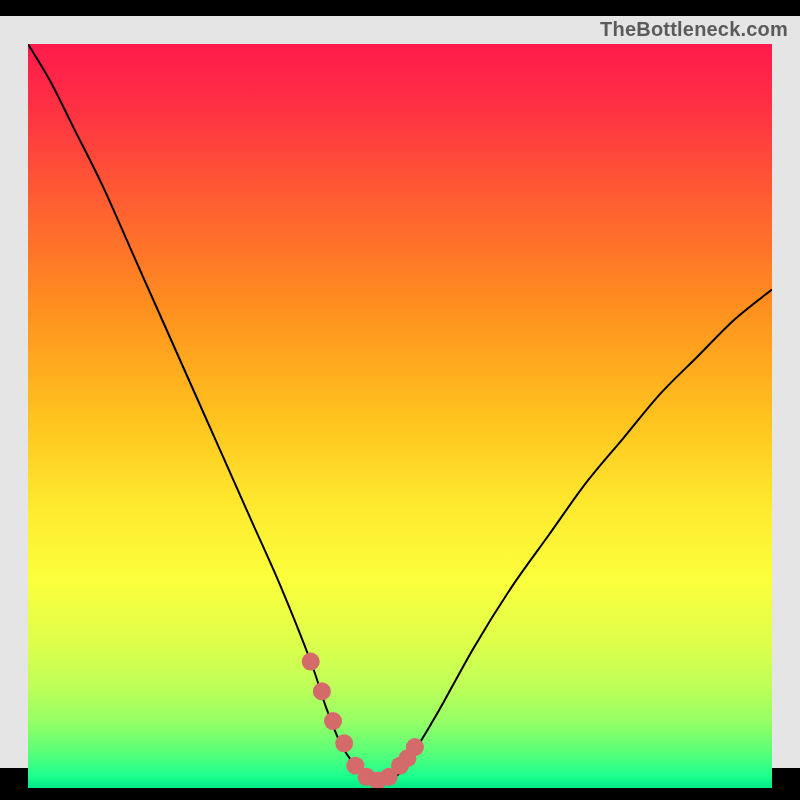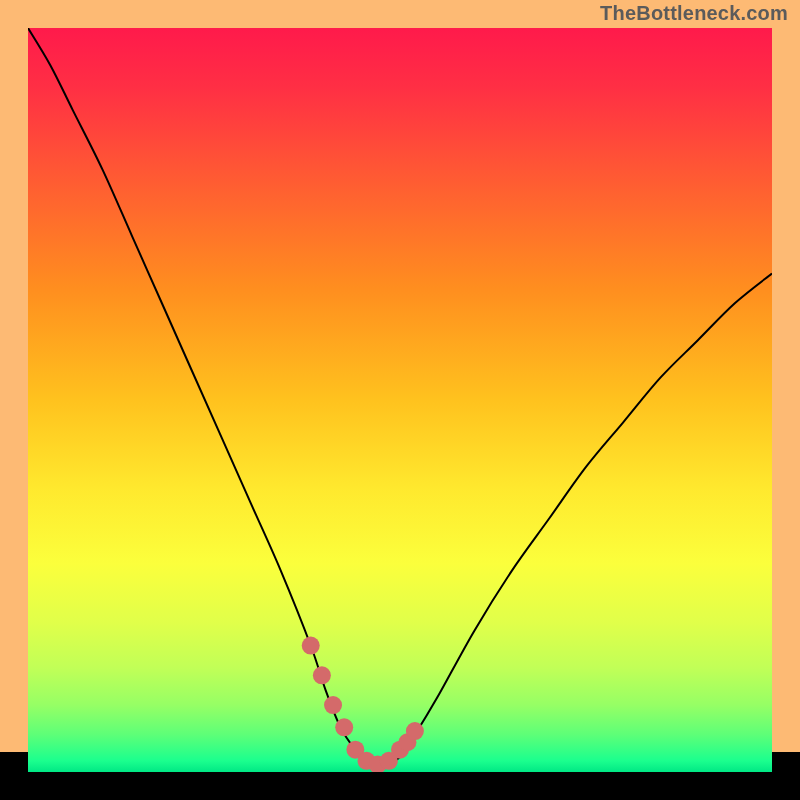--- a/index.html
+++ b/index.html
@@ -6,23 +6,23 @@
     margin: 0;
     padding: 0;
     width: 800px;
     height: 800px;
     background: #000;
     overflow: hidden;
     font-family: Arial, Helvetica, sans-serif;
   }
   .frame {
     position: absolute;
-    top: 0; left: 0;
+    top: 16px; left: 0;
     width: 800px; height: 752px;
-    background: #fdba74;
+    background: #e5e5e5;
   }
   .watermark {
     position: absolute;
     top: 2px;
     right: 12px;
     color: #5b5b5b;
     font-size: 20px;
     font-weight: 600;
     letter-spacing: 0.2px;
     user-select: none;

